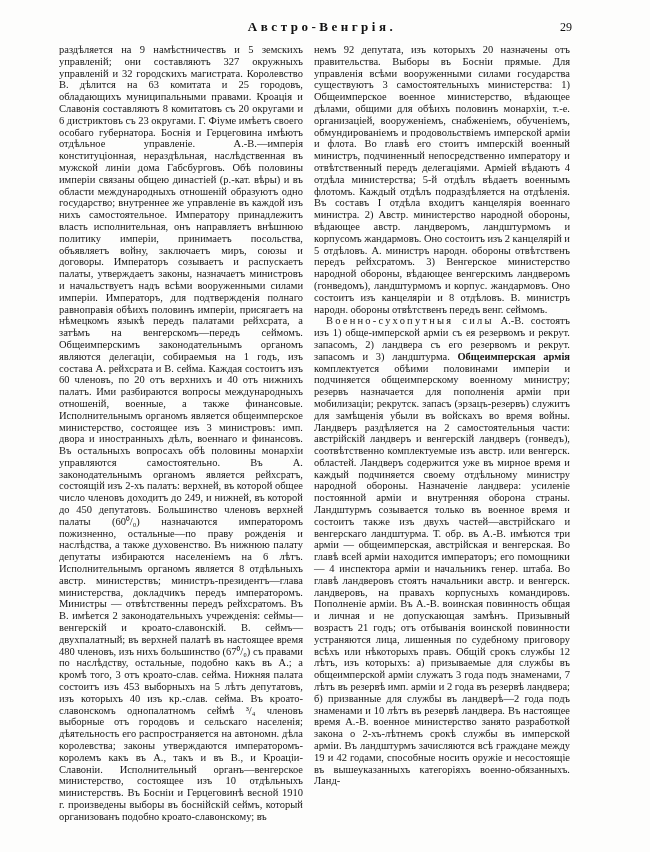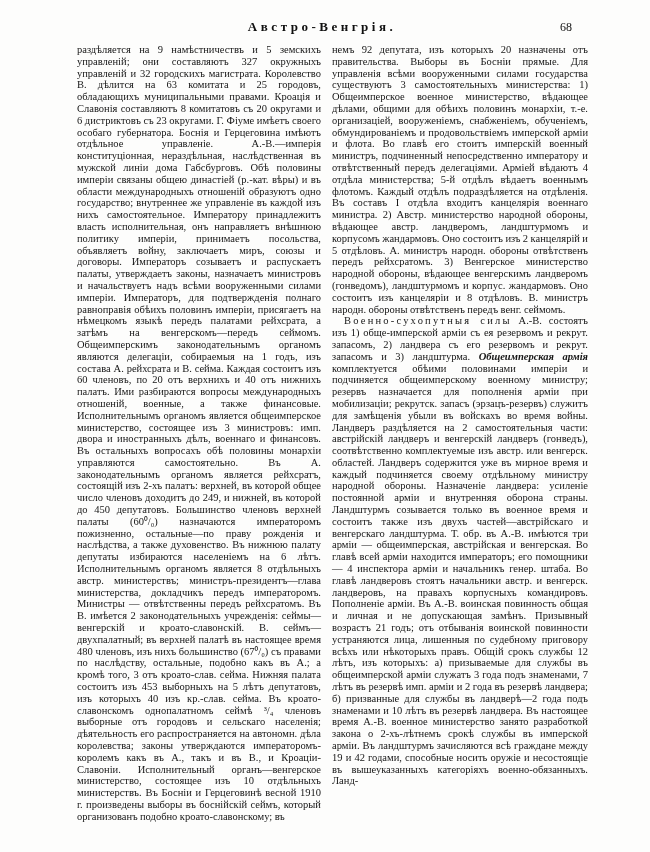--- a/index.html
+++ b/index.html
@@ -32,47 +32,47 @@
   .page-number {
     position: absolute;
     top: 20px;
     right: 78px;
     font-size: 12px;
     color: #101010;
   }
   .text-block {
     position: absolute;
     top: 44px;
-    left: 77px;
+    left: 59px;
     width: 511px;
     display: flex;
     gap: 11px;
   }
   .column {
     text-align: justify;
     font-size: 10.5px;
     line-height: 11.8px;
     hyphens: auto;
     -webkit-hyphens: auto;
     word-spacing: -0.2px;
   }
   .col-left  { width: 244px; }
   .col-right { width: 256px; }
   p.para { margin: 0; padding: 0; }
   p.para.indent { text-indent: 12px; }
   .i  { }
-  .bi { font-style: italic; font-weight: bold; }
+  .bi { font-weight: bold; }
   .sp { letter-spacing: 2.2px; }
 </style>
 </head>
 <body>
 
 <div class="page">
   <div class="running-title">Австро-Венгрія.</div>
-  <div class="page-number">68</div>
+  <div class="page-number">29</div>
 
   <div class="text-block">
     <div class="column col-left">
         <p class="para"><span>раздѣляется на 9 намѣстничествъ и 5 земскихъ управленій; они составляютъ 327 окружныхъ управленій и 32 городскихъ магистрата. Королевство В. дѣлится на 63 комитата и 25 городовъ, обладающихъ муниципальными правами. Кроація и Славонія составляютъ 8 комитатовъ съ 20 округами и 6 дистриктовъ съ 23 округами. Г. Фіуме имѣетъ своего особаго губернатора. Боснія и Герцеговина имѣютъ отдѣльное управленіе. А.-В.—имперія конституціонная, нераздѣльная, наслѣдственная въ мужской линіи дома Габсбурговъ. Обѣ половины имперіи связаны общею династіей (р.-кат. вѣры) и въ области международныхъ отношеній образуютъ одно государство; внутреннее же управленіе въ каждой изъ нихъ самостоятельное. Императору принадлежитъ власть исполнительная, онъ направляетъ внѣшнюю политику имперіи, принимаетъ посольства, объявляетъ войну, заключаетъ миръ, союзы и договоры. Императоръ созываетъ и распускаетъ палаты, утверждаетъ законы, назначаетъ министровъ и начальствуетъ надъ всѣми вооруженными силами имперіи. Императоръ, для подтвержденія полнаго равноправія обѣихъ половинъ имперіи, присягаетъ на нѣмецкомъ языкѣ передъ палатами рейхсрата, а затѣмъ на венгерскомъ—передъ сеймомъ. Общеимперскимъ законодательнымъ органомъ являются делегаціи, собираемыя на 1 годъ, изъ состава А. рейхсрата и В. сейма. Каждая состоитъ изъ 60 членовъ, по 20 отъ верхнихъ и 40 отъ нижнихъ палатъ. Ими разбираются вопросы международныхъ отношеній, военные, а также финансовые. Исполнительнымъ органомъ является общеимперское министерство, состоящее изъ 3 министровъ: имп. двора и иностранныхъ дѣлъ, военнаго и финансовъ. Въ остальныхъ вопросахъ обѣ половины монархіи управляются самостоятельно. Въ А. законодательнымъ органомъ является рейхсратъ, состоящій изъ 2-хъ палатъ: верхней, въ которой общее число членовъ доходитъ до 249, и нижней, въ которой до 450 депутатовъ. Большинство членовъ верхней палаты (60⁰/₀) назначаются императоромъ пожизненно, остальные—по праву рожденія и наслѣдства, а также духовенство. Въ нижнюю палату депутаты избираются населеніемъ на 6 лѣтъ. Исполнительнымъ органомъ является 8 отдѣльныхъ австр. министерствъ; министръ-президентъ—глава министерства, докладчикъ передъ императоромъ. Министры — отвѣтственны передъ рейхсратомъ. Въ В. имѣется 2 законодательныхъ учрежденія: сеймы—венгерскій и кроато-славонскій. В. сеймъ—двухпалатный; въ верхней палатѣ въ настоящее время 480 членовъ, изъ нихъ большинство (67⁰/₀) съ правами по наслѣдству, остальные, подобно какъ въ А.; а кромѣ того, 3 отъ кроато-слав. сейма. Нижняя палата состоитъ изъ 453 выборныхъ на 5 лѣтъ депутатовъ, изъ которыхъ 40 изъ кр.-слав. сейма. Въ кроато-славонскомъ однопалатномъ сеймѣ ³/₄ членовъ выборные отъ городовъ и сельскаго населенія; дѣятельность его распространяется на автономн. дѣла королевства; законы утверждаются императоромъ-королемъ какъ въ А., такъ и въ В., и Кроаціи-Славоніи. Исполнительный органъ—венгерское министерство, состоящее изъ 10 отдѣльныхъ министерствъ. Въ Босніи и Герцеговинѣ весной 1910 г. произведены выборы въ боснійскій сеймъ, который организованъ подобно кроато-славонскому; въ</span></p>
       </div>
     <div class="column col-right">
         <p class="para"><span>немъ 92 депутата, изъ которыхъ 20 назначены отъ правительства. Выборы въ Босніи прямые. Для управленія всѣми вооруженными силами государства существуютъ 3 самостоятельныхъ министерства: 1) </span><span class="i">Общеимперское военное министерство,</span><span> вѣдающее дѣлами, общими для обѣихъ половинъ монархіи, т.-е. организаціей, вооруженіемъ, снабженіемъ, обученіемъ, обмундированіемъ и продовольствіемъ имперской арміи и флота. Во главѣ его стоитъ имперскій военный министръ, подчиненный непосредственно императору и отвѣтственный передъ делегаціями. Арміей вѣдаютъ 4 отдѣла министерства; 5-й отдѣлъ вѣдаетъ военнымъ флотомъ. Каждый отдѣлъ подраздѣляется на отдѣленія. Въ составъ I отдѣла входитъ канцелярія военнаго министра. 2) </span><span class="i">Австр. министерство народной обороны,</span><span> вѣдающее австр. ландверомъ, ландштурмомъ и корпусомъ жандармовъ. Оно состоитъ изъ 2 канцелярій и 5 отдѣловъ. А. министръ народн. обороны отвѣтственъ передъ рейхсратомъ. 3) </span><span class="i">Венгерское министерство народной обороны,</span><span> вѣдающее венгерскимъ ландверомъ (гонведомъ), ландштурмомъ и корпус. жандармовъ. Оно состоитъ изъ канцеляріи и 8 отдѣловъ. В. министръ народн. обороны отвѣтственъ передъ венг. сеймомъ.</span></p>
         <p class="para indent"><span class="sp">Военно-сухопутныя силы</span><span> А.-В. состоятъ изъ 1) </span><span class="i">обще-имперской арміи</span><span> съ ея резервомъ и рекрут. запасомъ, 2) </span><span class="i">ландвера</span><span> съ его резервомъ и рекрут. запасомъ и 3) </span><span class="i">ландштурма.</span><span> </span><span class="bi">Общеимперская армія</span><span> комплектуется обѣими половинами имперіи и подчиняется общеимперскому военному министру; резервъ назначается для пополненія арміи при мобилизаціи; рекрутск. запасъ (эрзацъ-резервъ) служитъ для замѣщенія убыли въ войскахъ во время войны. </span><span class="i">Ландверъ</span><span> раздѣляется на 2 самостоятельныя части: австрійскій ландверъ и венгерскій ландверъ (гонведъ), соотвѣтственно комплектуемые изъ австр. или венгерск. областей. Ландверъ содержится уже въ мирное время и каждый подчиняется своему отдѣльному министру народной обороны. Назначеніе ландвера: усиленіе постоянной арміи и внутренняя оборона страны. Ландштурмъ созывается только въ военное время и состоитъ также изъ двухъ частей—австрійскаго и венгерскаго ландштурма. Т. обр. въ А.-В. имѣются три арміи — общеимперская, австрійская и венгерская. Во главѣ всей арміи находится императоръ; его помощники — 4 инспектора арміи и начальникъ генер. штаба. Во главѣ ландверовъ стоятъ начальники австр. и венгерск. ландверовъ, на правахъ корпусныхъ командировъ. </span><span class="i">Пополненіе арміи.</span><span> Въ А.-В. воинская повинность общая и личная и не допускающая замѣнъ. Призывный возрастъ 21 годъ; отъ отбыванія воинской повинности устраняются лица, лишенныя по судебному приговору всѣхъ или нѣкоторыхъ правъ. Общій срокъ службы 12 лѣтъ, изъ которыхъ: а) призываемые для службы въ общеимперской арміи служатъ 3 года подъ знаменами, 7 лѣтъ въ резервѣ имп. арміи и 2 года въ резервѣ ландвера; б) призванные для службы въ ландверѣ—2 года подъ знаменами и 10 лѣтъ въ резервѣ ландвера. Въ настоящее время А.-В. военное министерство занято разработкой закона о 2-хъ-лѣтнемъ срокѣ службы въ имперской арміи. Въ ландштурмъ зачисляются всѣ граждане между 19 и 42 годами, способные носить оружіе и несостоящіе въ вышеуказанныхъ категоріяхъ военно-обязанныхъ. Ланд-</span></p>
       </div>
   </div>

